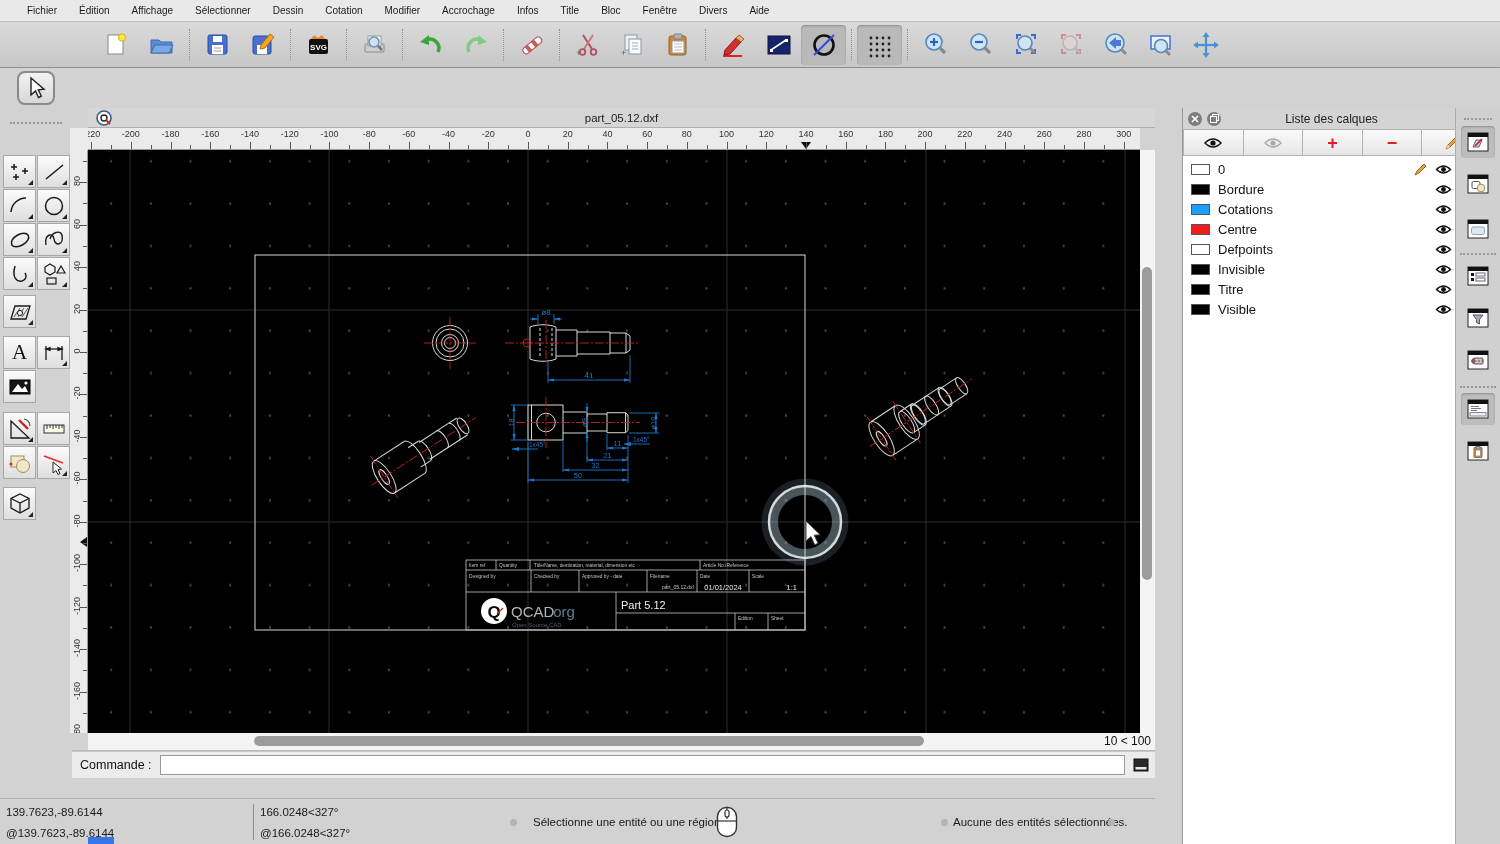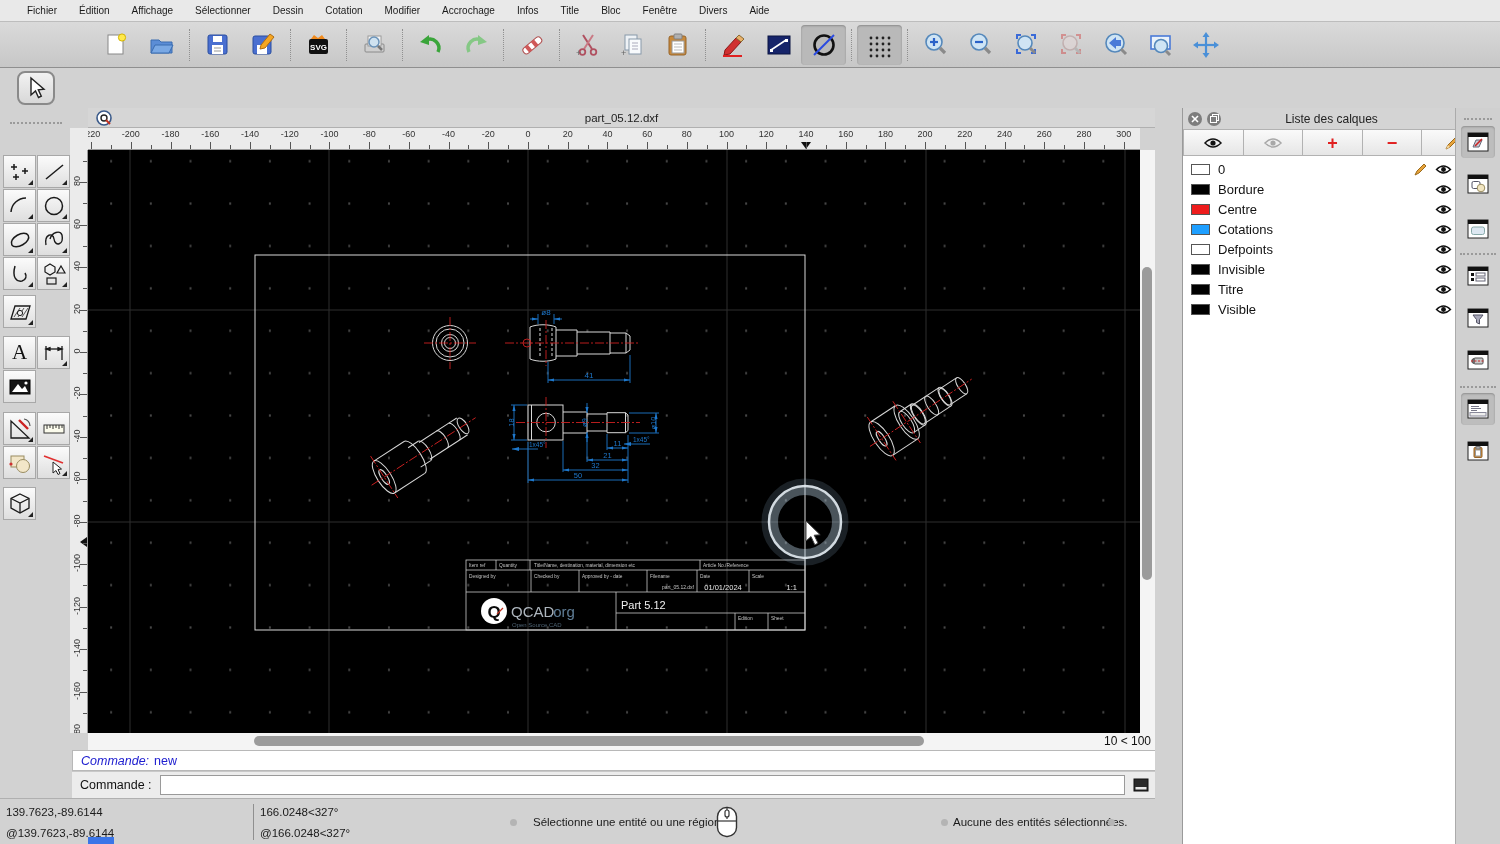--- a/index.html
+++ b/index.html
@@ -60,21 +60,21 @@
   #vscroll { left:1140px; top:150px; width:15px; height:583px; background:#f4f4f4; }
   #vscroll .thumb { position:absolute; left:2px; width:10px; border-radius:5px; background:#9b9b9b; }
   #hscroll { left:88px; top:733px; width:1067px; height:17px; background:#f4f4f4; }
   #hscroll .thumb { position:absolute; top:3px; height:10px; border-radius:5px; background:#9b9b9b; }
   #grid-info { position:absolute; right:4px; top:1px; font-size:12px; color:#111; }
 
   
   #cmd-history { left:72px; top:750px; width:1083px; height:21px; background:#fff;
     border:1px solid #b8b8b8; border-right:none; font-size:12.5px; color:#2020d0;
     display:flex; align-items:center; padding-left:8px; }
-  #cmd-input-row { left:72px; top:771px; width:1083px; height:27px; background:#ececec;
+  #cmd-input-row { left:72px; top:751px; width:1083px; height:27px; background:#ececec;
     border-top:1px solid #c8c8c8; display:flex; align-items:center; padding-left:8px; }
   #cmd-input-row label { font-size:12.5px; color:#111; margin-right:8px; }
   #cmd-input { flex:1; height:20px; background:#fff; border:1px solid #9a9a9a; margin-right:6px;
     font-size:12px; padding:0 4px; }
   #cmd-btn { width:20px; height:18px; margin-right:4px; display:flex; align-items:center; justify-content:center; }
 
   
   #statusbar { left:0; top:798px; width:1155px; height:46px; background:#d2d2d2;
     border-top:1px solid #b0b0b0; font-size:11.5px; color:#1a1a1a; }
   .st-dot { position:absolute; width:7px; height:7px; border-radius:50%; background:#b4b4b4; }
@@ -971,43 +971,43 @@
             </svg>
           </span>
           <span class="layer-ic">
             <svg width="11" height="13">
               <path d="M2.5,6 V4 a3,3 0 0 1 6,0 V6" fill="none" stroke="#9a9a9a" stroke-width="1.4"></path>
               <rect x="1" y="6" width="9" height="6.5" rx="1" fill="#c6c6c6" stroke="#9a9a9a"></rect>
             </svg>
           </span>
         </div>
         <div class="layer-row">
-          <span class="layer-sw" style="background: rgb(238, 28, 28);"></span>
-          <span class="layer-name">Centre</span>
+          <span class="layer-sw" style="background: rgb(30, 159, 255);"></span>
+          <span class="layer-name">Cotations</span>
           <span class="layer-ic" style="visibility: hidden;">
             <svg width="14" height="14">
               <path d="M1,13 L3,9 L10,2 L12,4 L5,11 Z" fill="#e8a33a" stroke="#9a6a1a"></path>
             </svg>
           </span>
           <span class="layer-ic">
             <svg width="17" height="11">
               <path d="M1.5,5.5 Q8.5,-1.5 15.5,5.5 Q8.5,12.5 1.5,5.5 Z" fill="none" stroke="#111" stroke-width="1.4"></path>
               <circle cx="8.5" cy="5.5" r="2.4" fill="#111"></circle>
             </svg>
           </span>
           <span class="layer-ic">
             <svg width="11" height="13">
               <path d="M2.5,6 V4 a3,3 0 0 1 6,0 V6" fill="none" stroke="#9a9a9a" stroke-width="1.4"></path>
               <rect x="1" y="6" width="9" height="6.5" rx="1" fill="#c6c6c6" stroke="#9a9a9a"></rect>
             </svg>
           </span>
         </div>
         <div class="layer-row">
-          <span class="layer-sw" style="background: rgb(30, 159, 255);"></span>
-          <span class="layer-name">Cotations</span>
+          <span class="layer-sw" style="background: rgb(238, 28, 28);"></span>
+          <span class="layer-name">Centre</span>
           <span class="layer-ic" style="visibility: hidden;">
             <svg width="14" height="14">
               <path d="M1,13 L3,9 L10,2 L12,4 L5,11 Z" fill="#e8a33a" stroke="#9a6a1a"></path>
             </svg>
           </span>
           <span class="layer-ic">
             <svg width="17" height="11">
               <path d="M1.5,5.5 Q8.5,-1.5 15.5,5.5 Q8.5,12.5 1.5,5.5 Z" fill="none" stroke="#111" stroke-width="1.4"></path>
               <circle cx="8.5" cy="5.5" r="2.4" fill="#111"></circle>
             </svg>

